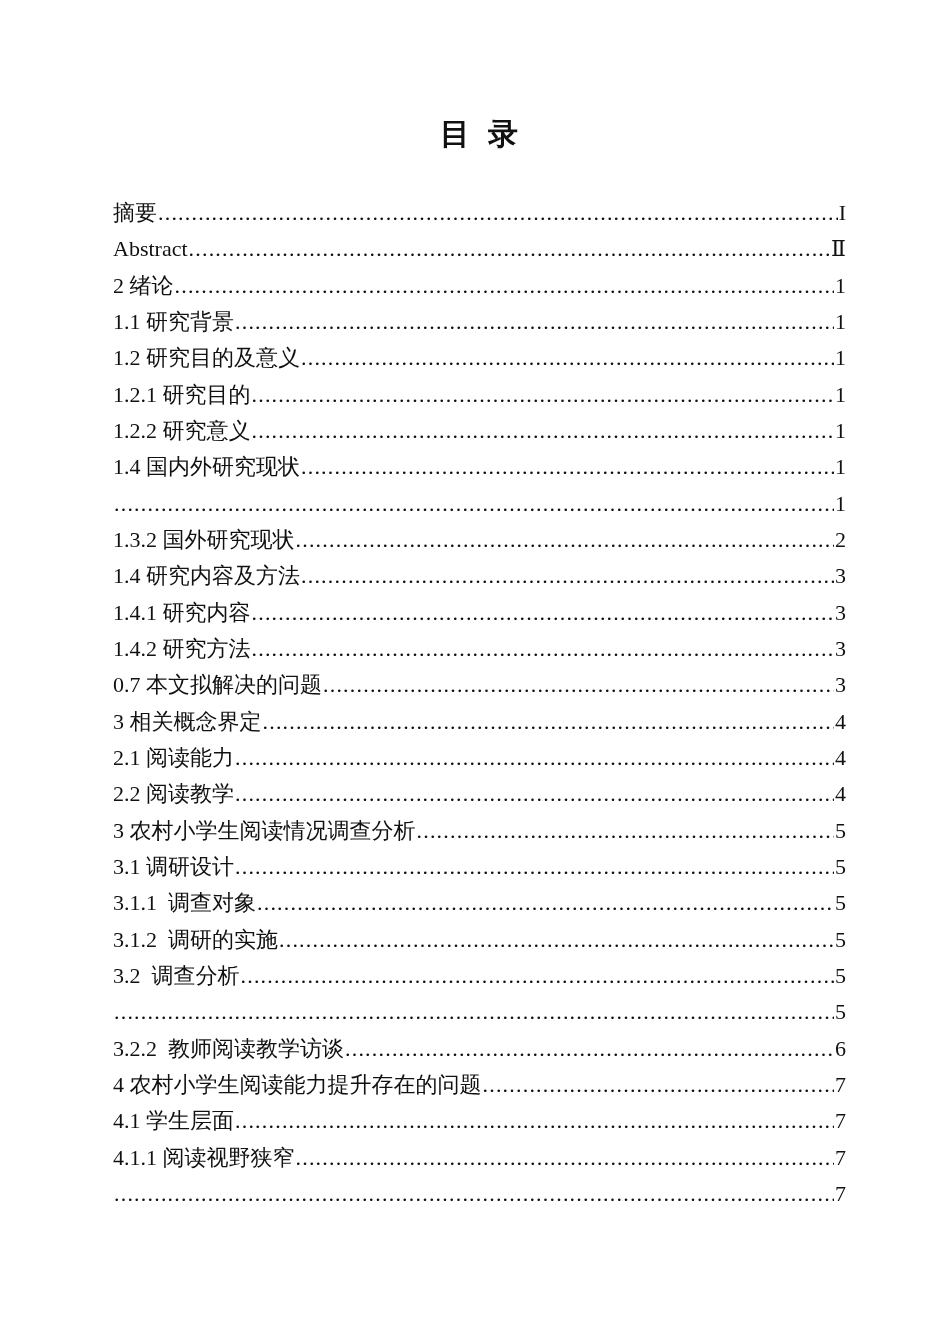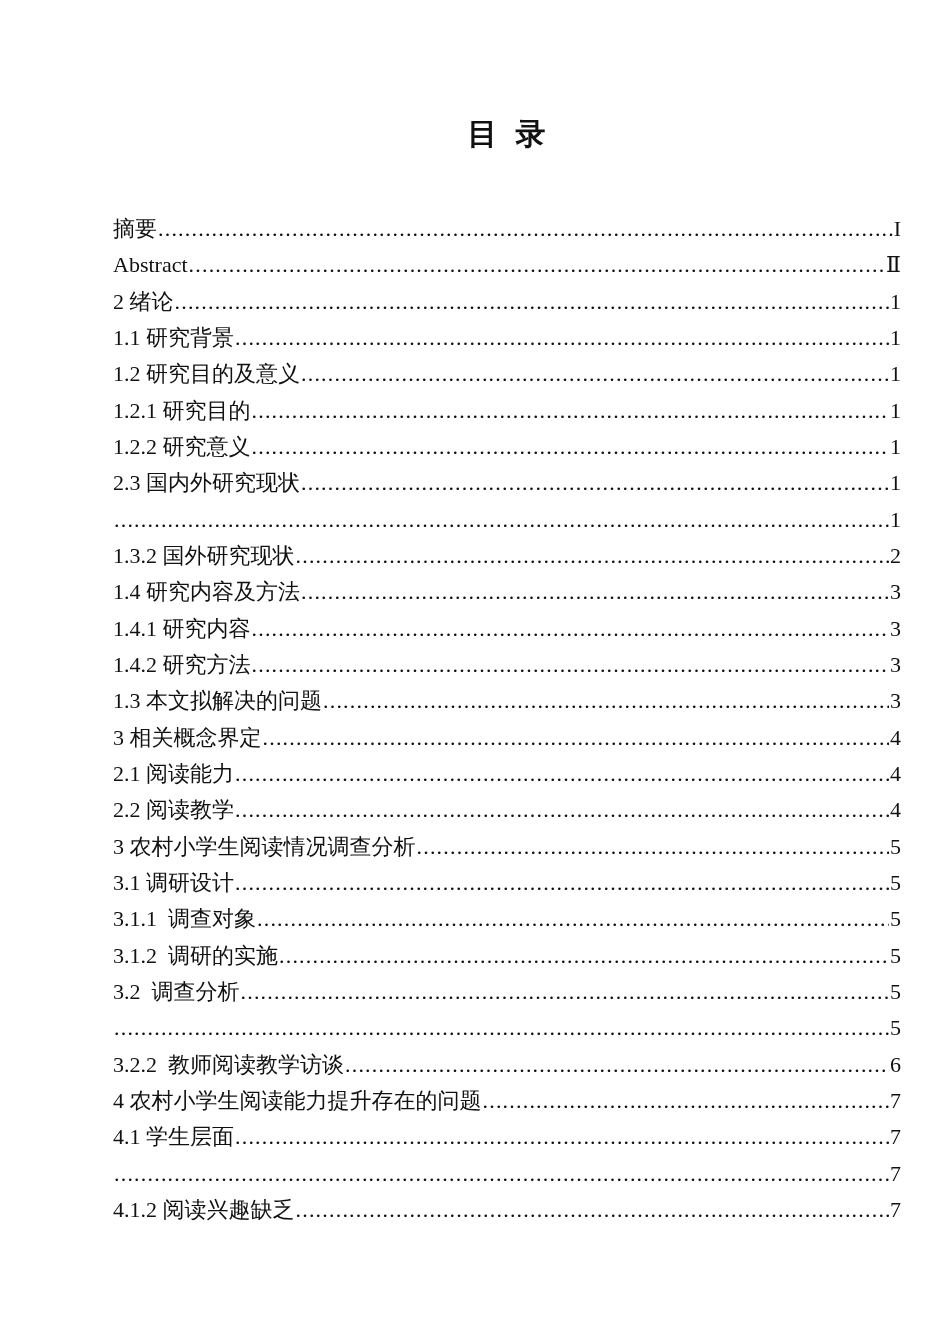--- a/index.html
+++ b/index.html
@@ -11,34 +11,34 @@
     width: 950px;
     height: 1344px;
     overflow: hidden;
     font-family: "Liberation Serif", "DejaVu Serif", serif;
     color: #111111;
   }
   .page {
     box-sizing: border-box;
     width: 950px;
     height: 1344px;
-    padding: 116px 49px 0 113px;
+    padding: 116px 104px 0 113px;
     background: #ffffff;
   }
   .doc-title {
     margin: 0;
     text-align: center;
     font-size: 30px;
     line-height: 36px;
     font-weight: bold;
     letter-spacing: 1px;
     white-space: pre;
   }
   .toc {
-    margin-top: 59px;
+    margin-top: 43px;
   }
   .toc-row {
     display: flex;
     align-items: baseline;
     line-height: 36.33px;
     font-size: 22px;
     cursor: pointer;
   }
   .toc-label {
     white-space: pre;
@@ -97,21 +97,21 @@
         <span class="toc-label">1.2.1 研究目的</span>
         <span class="toc-leader"></span>
         <span class="toc-page">1</span>
       </div>
       <div class="toc-row">
         <span class="toc-label">1.2.2 研究意义</span>
         <span class="toc-leader"></span>
         <span class="toc-page">1</span>
       </div>
       <div class="toc-row">
-        <span class="toc-label">2.3 国内外研究现状</span>
+        <span class="toc-label">1.4 国内外研究现状</span>
         <span class="toc-leader"></span>
         <span class="toc-page">1</span>
       </div>
       <div class="toc-row">
         <span class="toc-leader"></span>
         <span class="toc-page">1</span>
       </div>
       <div class="toc-row">
         <span class="toc-label">1.3.2 国外研究现状</span>
         <span class="toc-leader"></span>
@@ -126,21 +126,21 @@
         <span class="toc-label">1.4.1 研究内容</span>
         <span class="toc-leader"></span>
         <span class="toc-page">3</span>
       </div>
       <div class="toc-row">
         <span class="toc-label">1.4.2 研究方法</span>
         <span class="toc-leader"></span>
         <span class="toc-page">3</span>
       </div>
       <div class="toc-row">
-        <span class="toc-label">1.3 本文拟解决的问题</span>
+        <span class="toc-label">0.7 本文拟解决的问题</span>
         <span class="toc-leader"></span>
         <span class="toc-page">3</span>
       </div>
       <div class="toc-row">
         <span class="toc-label">3 相关概念界定</span>
         <span class="toc-leader"></span>
         <span class="toc-page">4</span>
       </div>
       <div class="toc-row">
         <span class="toc-label">2.1 阅读能力</span>
@@ -190,22 +190,22 @@
         <span class="toc-label">4 农村小学生阅读能力提升存在的问题</span>
         <span class="toc-leader"></span>
         <span class="toc-page">7</span>
       </div>
       <div class="toc-row">
         <span class="toc-label">4.1 学生层面</span>
         <span class="toc-leader"></span>
         <span class="toc-page">7</span>
       </div>
       <div class="toc-row">
-        <span class="toc-leader"></span>
-        <span class="toc-page">7</span>
-      </div>
-      <div class="toc-row">
-        <span class="toc-label">4.1.2 阅读兴趣缺乏</span>
+        <span class="toc-label">4.1.1 阅读视野狭窄</span>
+        <span class="toc-leader"></span>
+        <span class="toc-page">7</span>
+      </div>
+      <div class="toc-row">
         <span class="toc-leader"></span>
         <span class="toc-page">7</span>
       </div>
     </div>
 </div>
 
 </body></html>

